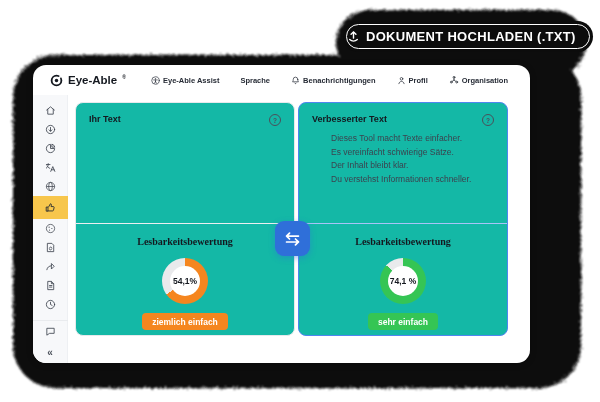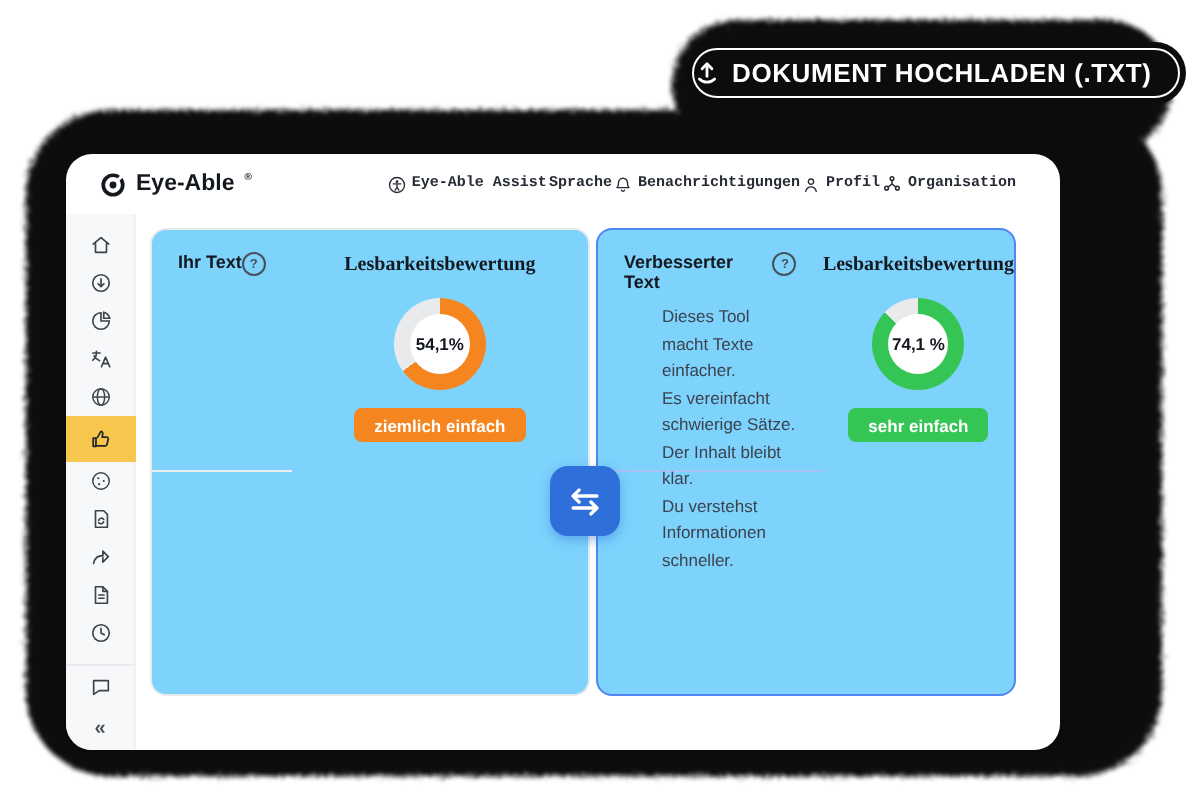--- a/index.html
+++ b/index.html
@@ -8,41 +8,41 @@
   svg{display:block}
   .blob{position:absolute;left:0;top:0;z-index:0;}
 
   
   .pill{position:absolute;left:343px;top:21px;z-index:3;background:#0c0c0c;border-radius:999px;
         padding:3px;cursor:pointer;}
   .pill-inner{display:flex;align-items:center;gap:6px;border:1.5px solid #ffffff;border-radius:999px;
         padding:4px 13px 4px 0;color:#fff;font-size:13px;font-weight:800;letter-spacing:.3px;white-space:nowrap;text-align:center;}
 
   
-  .window{position:absolute;left:33px;top:77px;width:497px;height:298px;background:#fff;
+  .window{position:absolute;left:33px;top:65px;width:497px;height:298px;background:#fff;
           border-radius:13px;z-index:2;box-shadow:0 1px 6px rgba(0,0,0,.25);overflow:hidden;}
   .header{height:30px;display:flex;align-items:center;justify-content:space-between;padding:0 22px 0 17px;}
   .logo{display:flex;align-items:center;gap:5px;color:#14181f;font-size:11.5px;font-weight:800;}
   .logo sup{font-size:5px;font-weight:700;margin-top:-6px;}
-  .nav{display:flex;align-items:center;gap:1px;font-family:Liberation Mono, monospace;}
+  .nav{display:flex;align-items:center;gap:21px;}
   .nav-item{display:flex;align-items:center;gap:3px;font-size:7.5px;font-weight:600;color:#262b35;cursor:pointer;white-space:nowrap;}
 
   .app-body{position:relative;display:flex;height:268px;}
   
   .sidebar{width:35px;background:#f7f8fa;border-right:1px solid #eef0f3;display:flex;flex-direction:column;
            align-items:center;padding-top:6px;box-sizing:border-box;}
   .side-item{width:35px;height:19px;display:flex;align-items:center;justify-content:center;cursor:pointer;color:#3c424c;}
   .side-item.active{background:#f7c64c;height:23px;color:#23282f;}
   .side-sep{width:35px;border-top:1px solid #e9ebee;margin-top:auto;}
   .side-bottom{width:35px;height:21px;display:flex;align-items:center;justify-content:center;cursor:pointer;color:#3c424c;}
   .collapse-glyph{font-size:10px;color:#4a505a;font-weight:700;}
 
   
   .content{flex:1;display:flex;padding:7px 22px 0 7px;gap:3px;box-sizing:border-box;}
-  .card{box-sizing:border-box;height:234px;border-radius:8px;background:#7dd3fc;display:flex;flex-direction:row;}
+  .card{box-sizing:border-box;height:234px;border-radius:8px;background:#14b8a6;display:flex;flex-direction:column;}
   .card.left{width:220px;border:1px solid #e7e9ec;}
   .card.right{width:210px;border:1.5px solid #4f86f0;}
   .card-top{height:121px;box-sizing:border-box;padding:11px 13px 0 13px;}
   .card.left  .card-top{border-bottom:1px solid #eceef1;}
   .card.right .card-top{border-bottom:1px solid #a9c3f7;}
   .card-head{display:flex;align-items:flex-start;justify-content:space-between;margin-bottom:6px;}
   .card-title{font-size:9px;font-weight:700;color:#14181f;}
   .help{width:10px;height:10px;border:1px solid #4a505a;border-radius:50%;font-size:6.5px;font-weight:700;
         color:#4a505a;display:flex;align-items:center;justify-content:center;cursor:pointer;}
   .card-body{font-size:8.5px;line-height:13px;color:#3c424e;margin:0;}

